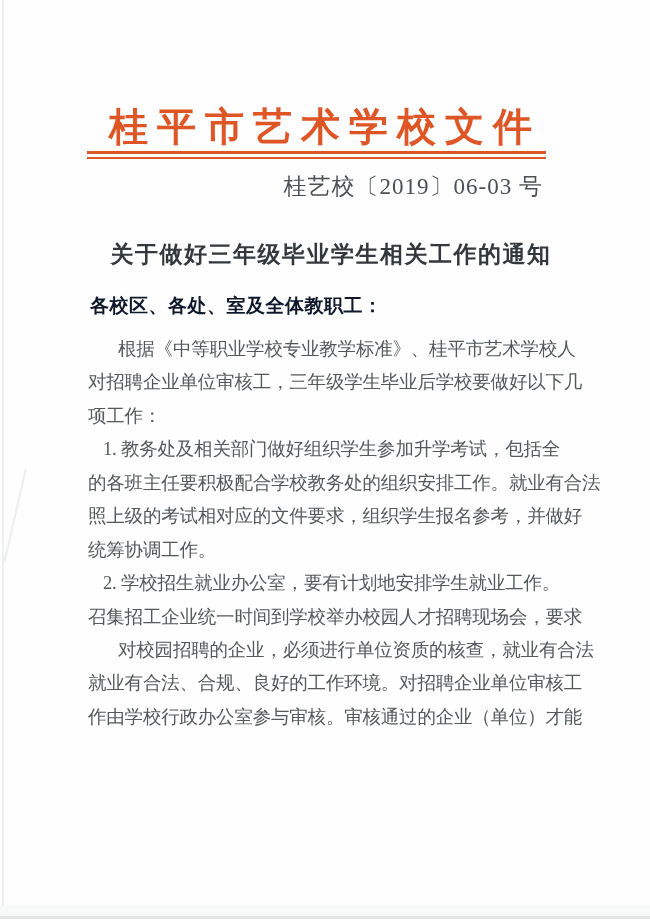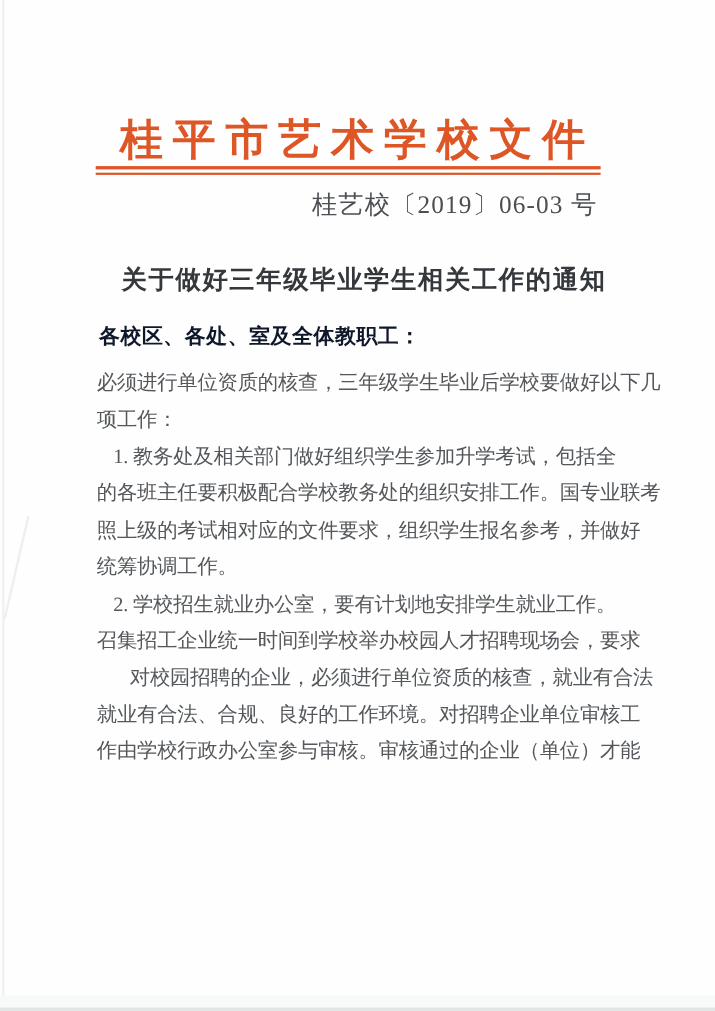--- a/index.html
+++ b/index.html
@@ -126,24 +126,25 @@
 
   <div class="letterhead-title">桂平市艺术学校文件</div>
   <div class="red-separator"></div>
   <div class="doc-number">桂艺校〔2019〕06-03 号</div>
 
   <div class="subject">关于做好三年级毕业学生相关工作的通知</div>
 
   <div class="salutation">各校区、各处、室及全体教职工：</div>
 
   <div class="doc-body">
-      <div class="line">必须进行单位资质的核查，三年级学生毕业后学校要做好以下几</div>
+      <div class="line first-plain">根据《中等职业学校专业教学标准》、桂平市艺术学校人</div>
+      <div class="line">对招聘企业单位审核工，三年级学生毕业后学校要做好以下几</div>
       <div class="line">项工作：</div>
       <div class="line first-num">1. 教务处及相关部门做好组织学生参加升学考试，包括全</div>
-      <div class="line">的各班主任要积极配合学校教务处的组织安排工作。国专业联考</div>
+      <div class="line">的各班主任要积极配合学校教务处的组织安排工作。就业有合法</div>
       <div class="line">照上级的考试相对应的文件要求，组织学生报名参考，并做好</div>
       <div class="line">统筹协调工作。</div>
       <div class="line first-num">2. 学校招生就业办公室，要有计划地安排学生就业工作。</div>
       <div class="line">召集招工企业统一时间到学校举办校园人才招聘现场会，要求</div>
       <div class="line first-plain">对校园招聘的企业，必须进行单位资质的核查，就业有合法</div>
       <div class="line">就业有合法、合规、良好的工作环境。对招聘企业单位审核工</div>
       <div class="line">作由学校行政办公室参与审核。审核通过的企业（单位）才能</div>
     </div>
 
 </div>

